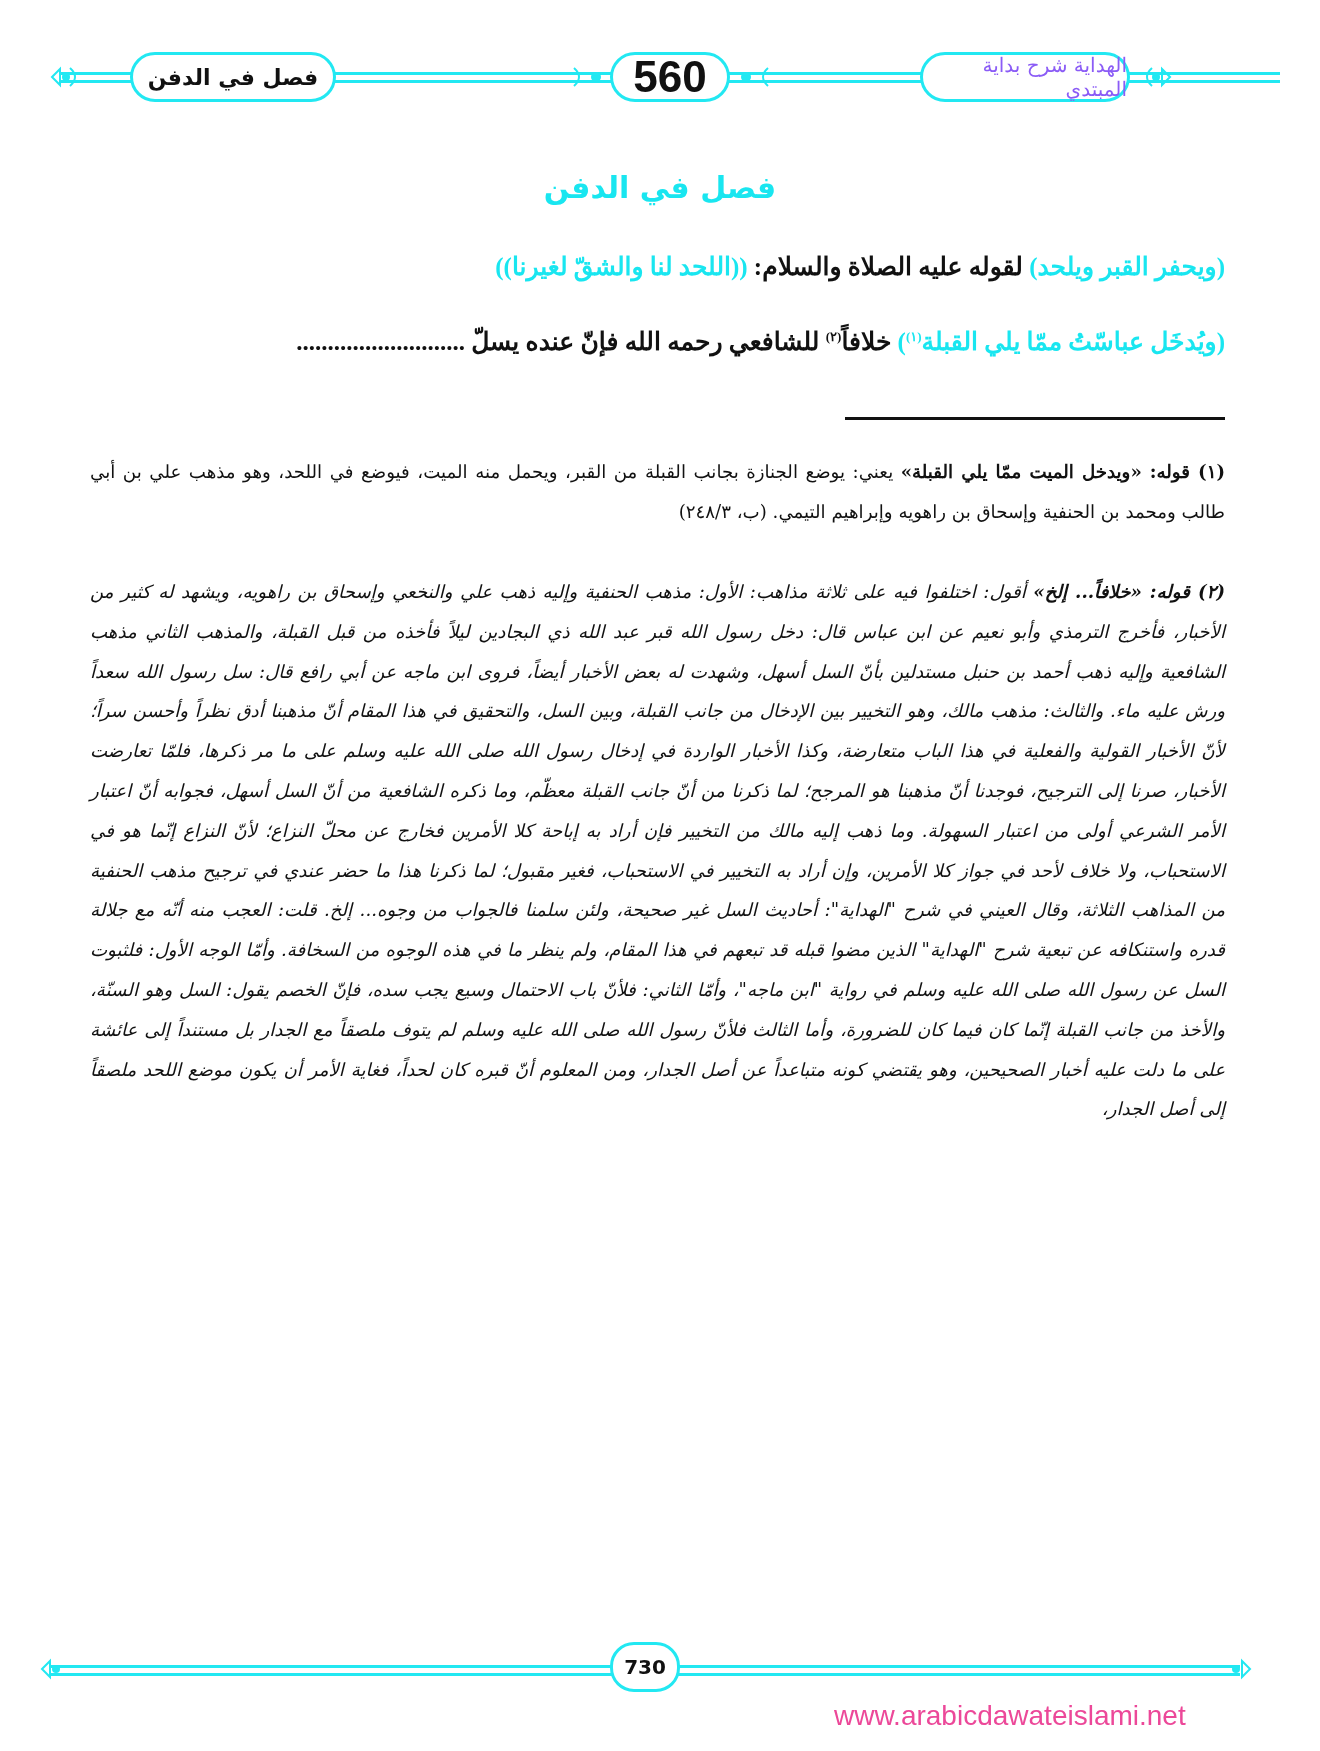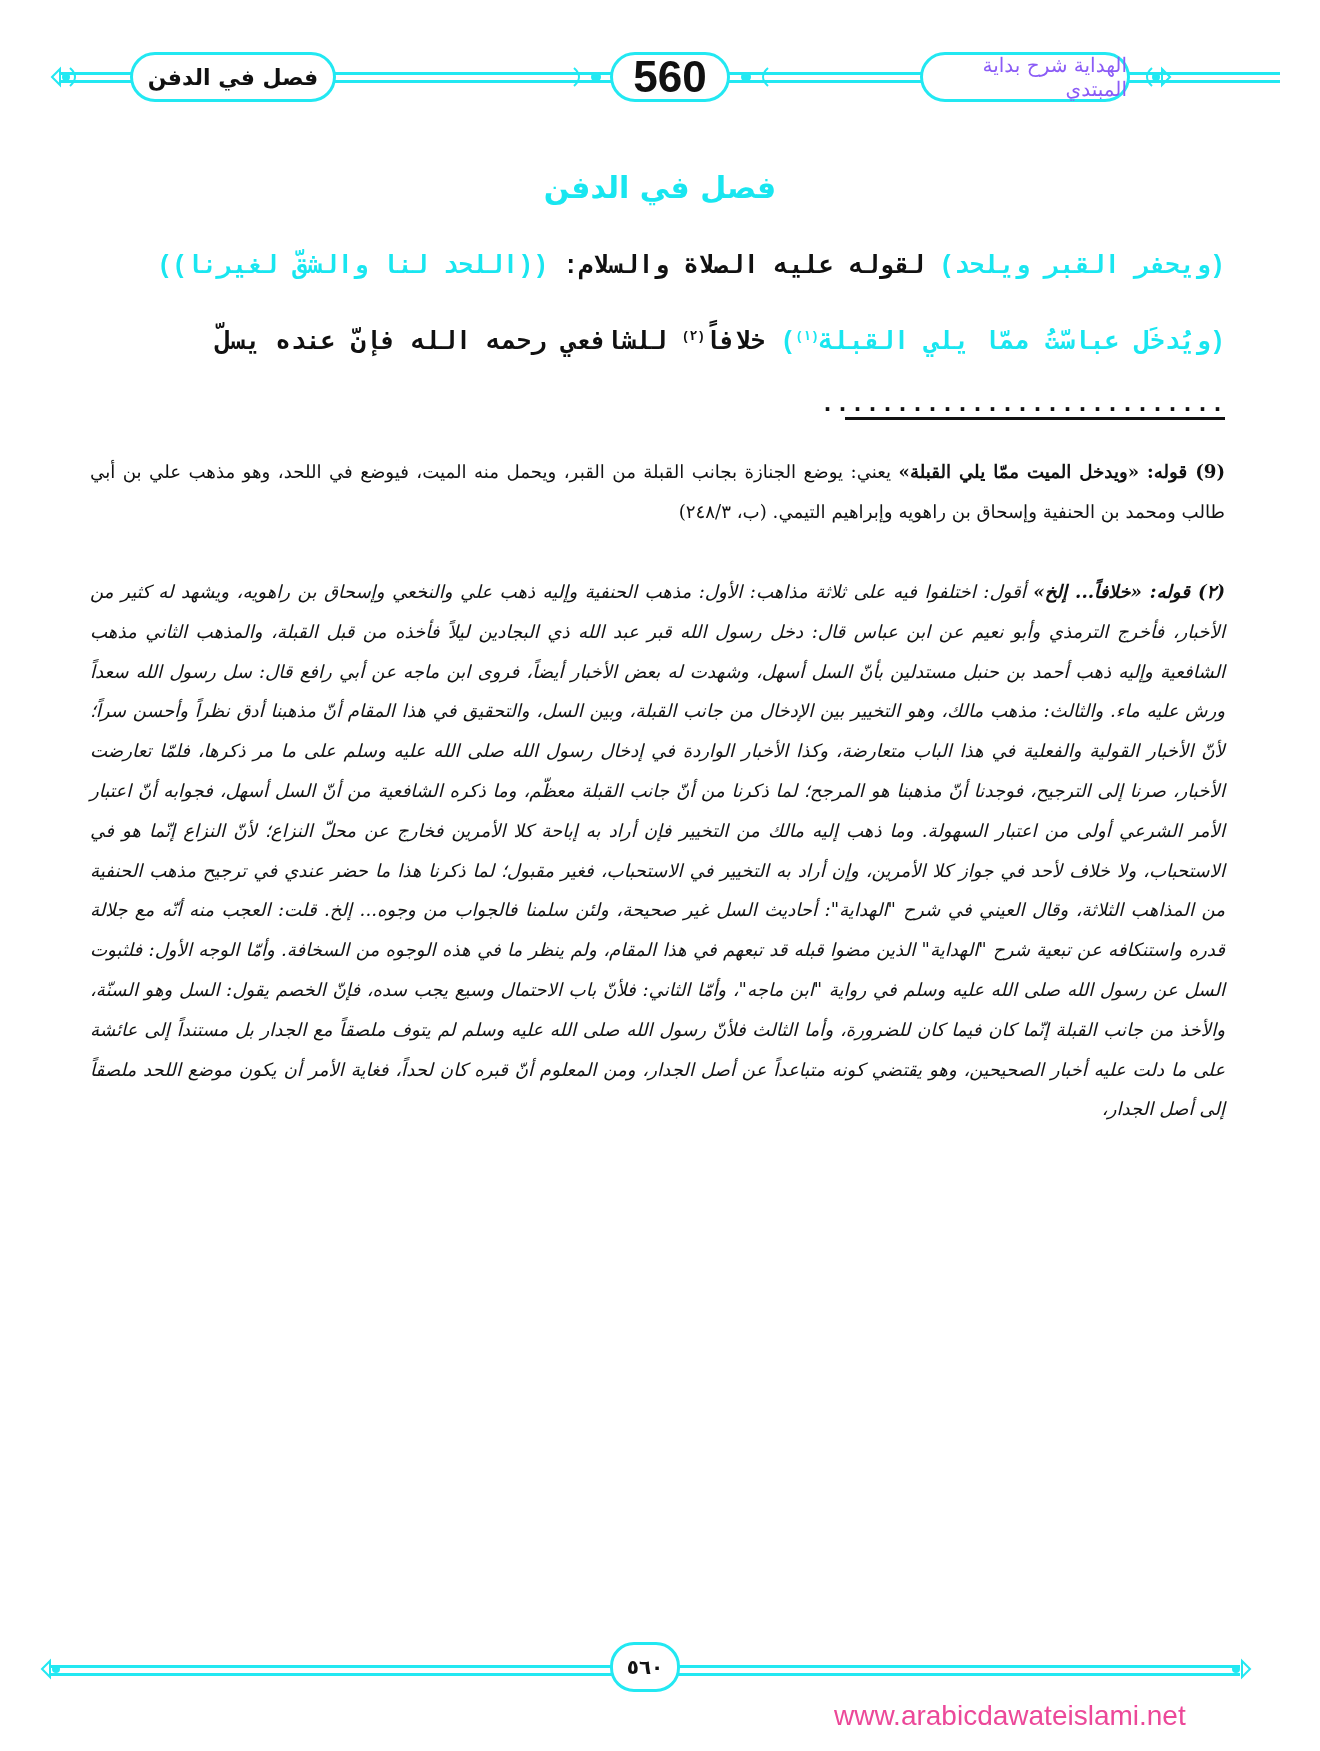--- a/index.html
+++ b/index.html
@@ -9,21 +9,21 @@
   .rail { position:absolute; height:3px; background:#22e8f2; }
   .pill { position:absolute; top:4px; height:50px; border:3px solid #22e8f2; border-radius:28px; background:#fff; display:flex; align-items:center; justify-content:center; box-sizing:border-box; }
   .pill.left { left:90px; width:206px; font-weight:bold; font-size:22px; direction:rtl; }
   .pill.mid { left:570px; width:120px; font-weight:bold; font-size:44px; font-family:"Liberation Sans", sans-serif; }
   .pill.right { left:880px; width:210px; font-size:20px; color:#8b5cf6; direction:rtl; font-family:"DejaVu Serif", serif; }
   .orn { position:absolute; top:16px; width:40px; height:26px; }
   .orn svg { width:100%; height:100%; }
   
   .content { position:absolute; left:90px; width:1135px; direction:rtl; text-align:right; font-family:"DejaVu Serif", serif; }
   .title { position:absolute; top:170px; left:0; width:1320px; text-align:center; font-size:30px; font-weight:bold; color:#19e6f0; direction:rtl; font-family:"DejaVu Sans", sans-serif; }
-  .mline { font-size:25px; font-weight:bold; font-family:Liberation Mono, monospace; line-height:62px; }
+  .mline { font-size:25px; font-weight:bold; font-family:Liberation Serif, serif; line-height:62px; }
   .mline .c { color:#19e6f0; }
   .mline sup { font-size:13px; }
   .sep { position:absolute; top:417px; left:845px; width:380px; height:3px; background:#111; }
   .fn { font-size:18.2px; line-height:39.8px; text-align:justify; text-align-last:right; }
   .fn b { font-weight:bold; }
   
   .ftr { position:absolute; top:1650px; left:20px; width:1260px; height:40px; }
   .fpill { position:absolute; left:590px; top:-8px; width:70px; height:50px; border:3px solid #22e8f2; border-radius:24px; background:#fff; box-sizing:border-box; display:flex; align-items:center; justify-content:center; font-weight:bold; font-size:20px; }
   .url { position:absolute; top:1700px; left:834px; font-family:"Liberation Sans", sans-serif; font-size:28px; color:#ec4899; }
 </style>
@@ -69,36 +69,36 @@
 <div class="content mline" style="top:236px;">
   <span class="c">(ويحفر القبر ويلحد)</span><span> لقوله عليه الصلاة والسلام: </span><span class="c">((اللحد لنا والشقّ لغيرنا))</span>
 </div>
 <div class="content mline" style="top:306px;">
   <span class="c">(ويُدخَل عباسّتُ ممّا يلي القبلة</span><sup class="c">(١)</sup><span class="c">)</span><span> خلافاً</span><sup>(٢)</sup><span> للشافعي رحمه الله فإنّ عنده يسلّ ...........................</span>
 </div>
 
 <div class="sep"></div>
 
 <div class="content fn" style="top:452px;">
-  <b>(9) قوله: «ويدخل الميت ممّا يلي القبلة»</b><span> يعني: يوضع الجنازة بجانب القبلة من القبر، ويحمل منه الميت، فيوضع في اللحد، وهو مذهب علي بن أبي طالب ومحمد بن الحنفية وإسحاق بن راهويه وإبراهيم التيمي. (ب، ٢٤٨/٣)</span>
+  <b>(١) قوله: «ويدخل الميت ممّا يلي القبلة»</b><span> يعني: يوضع الجنازة بجانب القبلة من القبر، ويحمل منه الميت، فيوضع في اللحد، وهو مذهب علي بن أبي طالب ومحمد بن الحنفية وإسحاق بن راهويه وإبراهيم التيمي. (ب، ٢٤٨/٣)</span>
 </div>
 <div class="content fn" style="top:572px;font-style:italic;">
   <b>(٢) قوله: «خلافاً... إلخ»</b><span> أقول: اختلفوا فيه على ثلاثة مذاهب: الأول: مذهب الحنفية وإليه ذهب علي والنخعي وإسحاق بن راهويه، ويشهد له كثير من الأخبار، فأخرج الترمذي وأبو نعيم عن ابن عباس قال: دخل رسول الله قبر عبد الله ذي البجادين ليلاً فأخذه من قبل القبلة، والمذهب الثاني مذهب الشافعية وإليه ذهب أحمد بن حنبل مستدلين بأنّ السل أسهل، وشهدت له بعض الأخبار أيضاً، فروى ابن ماجه عن أبي رافع قال: سل رسول الله سعداً ورش عليه ماء. والثالث: مذهب مالك، وهو التخيير بين الإدخال من جانب القبلة، وبين السل، والتحقيق في هذا المقام أنّ مذهبنا أدق نظراً وأحسن سراً؛ لأنّ الأخبار القولية والفعلية في هذا الباب متعارضة، وكذا الأخبار الواردة في إدخال رسول الله صلى الله عليه وسلم على ما مر ذكرها، فلمّا تعارضت الأخبار، صرنا إلى الترجيح، فوجدنا أنّ مذهبنا هو المرجح؛ لما ذكرنا من أنّ جانب القبلة معظّم، وما ذكره الشافعية من أنّ السل أسهل، فجوابه أنّ اعتبار الأمر الشرعي أولى من اعتبار السهولة. وما ذهب إليه مالك من التخيير فإن أراد به إباحة كلا الأمرين فخارج عن محلّ النزاع؛ لأنّ النزاع إنّما هو في الاستحباب، ولا خلاف لأحد في جواز كلا الأمرين، وإن أراد به التخيير في الاستحباب، فغير مقبول؛ لما ذكرنا هذا ما حضر عندي في ترجيح مذهب الحنفية من المذاهب الثلاثة، وقال العيني في شرح "الهداية": أحاديث السل غير صحيحة، ولئن سلمنا فالجواب من وجوه... إلخ. قلت: العجب منه أنّه مع جلالة قدره واستنكافه عن تبعية شرح "الهداية" الذين مضوا قبله قد تبعهم في هذا المقام، ولم ينظر ما في هذه الوجوه من السخافة. وأمّا الوجه الأول: فلثبوت السل عن رسول الله صلى الله عليه وسلم في رواية "ابن ماجه"، وأمّا الثاني: فلأنّ باب الاحتمال وسيع يجب سده، فإنّ الخصم يقول: السل وهو السنّة، والأخذ من جانب القبلة إنّما كان فيما كان للضرورة، وأما الثالث فلأنّ رسول الله صلى الله عليه وسلم لم يتوف ملصقاً مع الجدار بل مستنداً إلى عائشة على ما دلت عليه أخبار الصحيحين، وهو يقتضي كونه متباعداً عن أصل الجدار، ومن المعلوم أنّ قبره كان لحداً، فغاية الأمر أن يكون موضع اللحد ملصقاً إلى أصل الجدار،</span>
 </div>
 
 <div class="ftr">
   <div class="rail" style="top:15px;left:30px;width:1190px;"></div>
   <div class="rail" style="top:23px;left:30px;width:1190px;"></div>
   <span class="orn" style="left:20px;top:6px;">
     <svg viewBox="0 0 40 26">
         <path d="M2 13 L10 5 L10 21 Z" fill="none" stroke="#22e8f2" stroke-width="2"></path>
         <circle cx="16" cy="13" r="4" fill="#22e8f2"></circle>
       </svg>
   </span>
-  <div class="fpill">٥٦٠</div>
+  <div class="fpill">730</div>
   <span class="orn" style="left:1192px;top:6px;">
     <svg viewBox="0 0 40 26">
         <circle cx="24" cy="13" r="4" fill="#22e8f2"></circle>
         <path d="M38 13 L30 5 L30 21 Z" fill="none" stroke="#22e8f2" stroke-width="2"></path>
       </svg>
   </span>
 </div>
 <div class="url">www.arabicdawateislami.net</div>
 
 </body></html>

